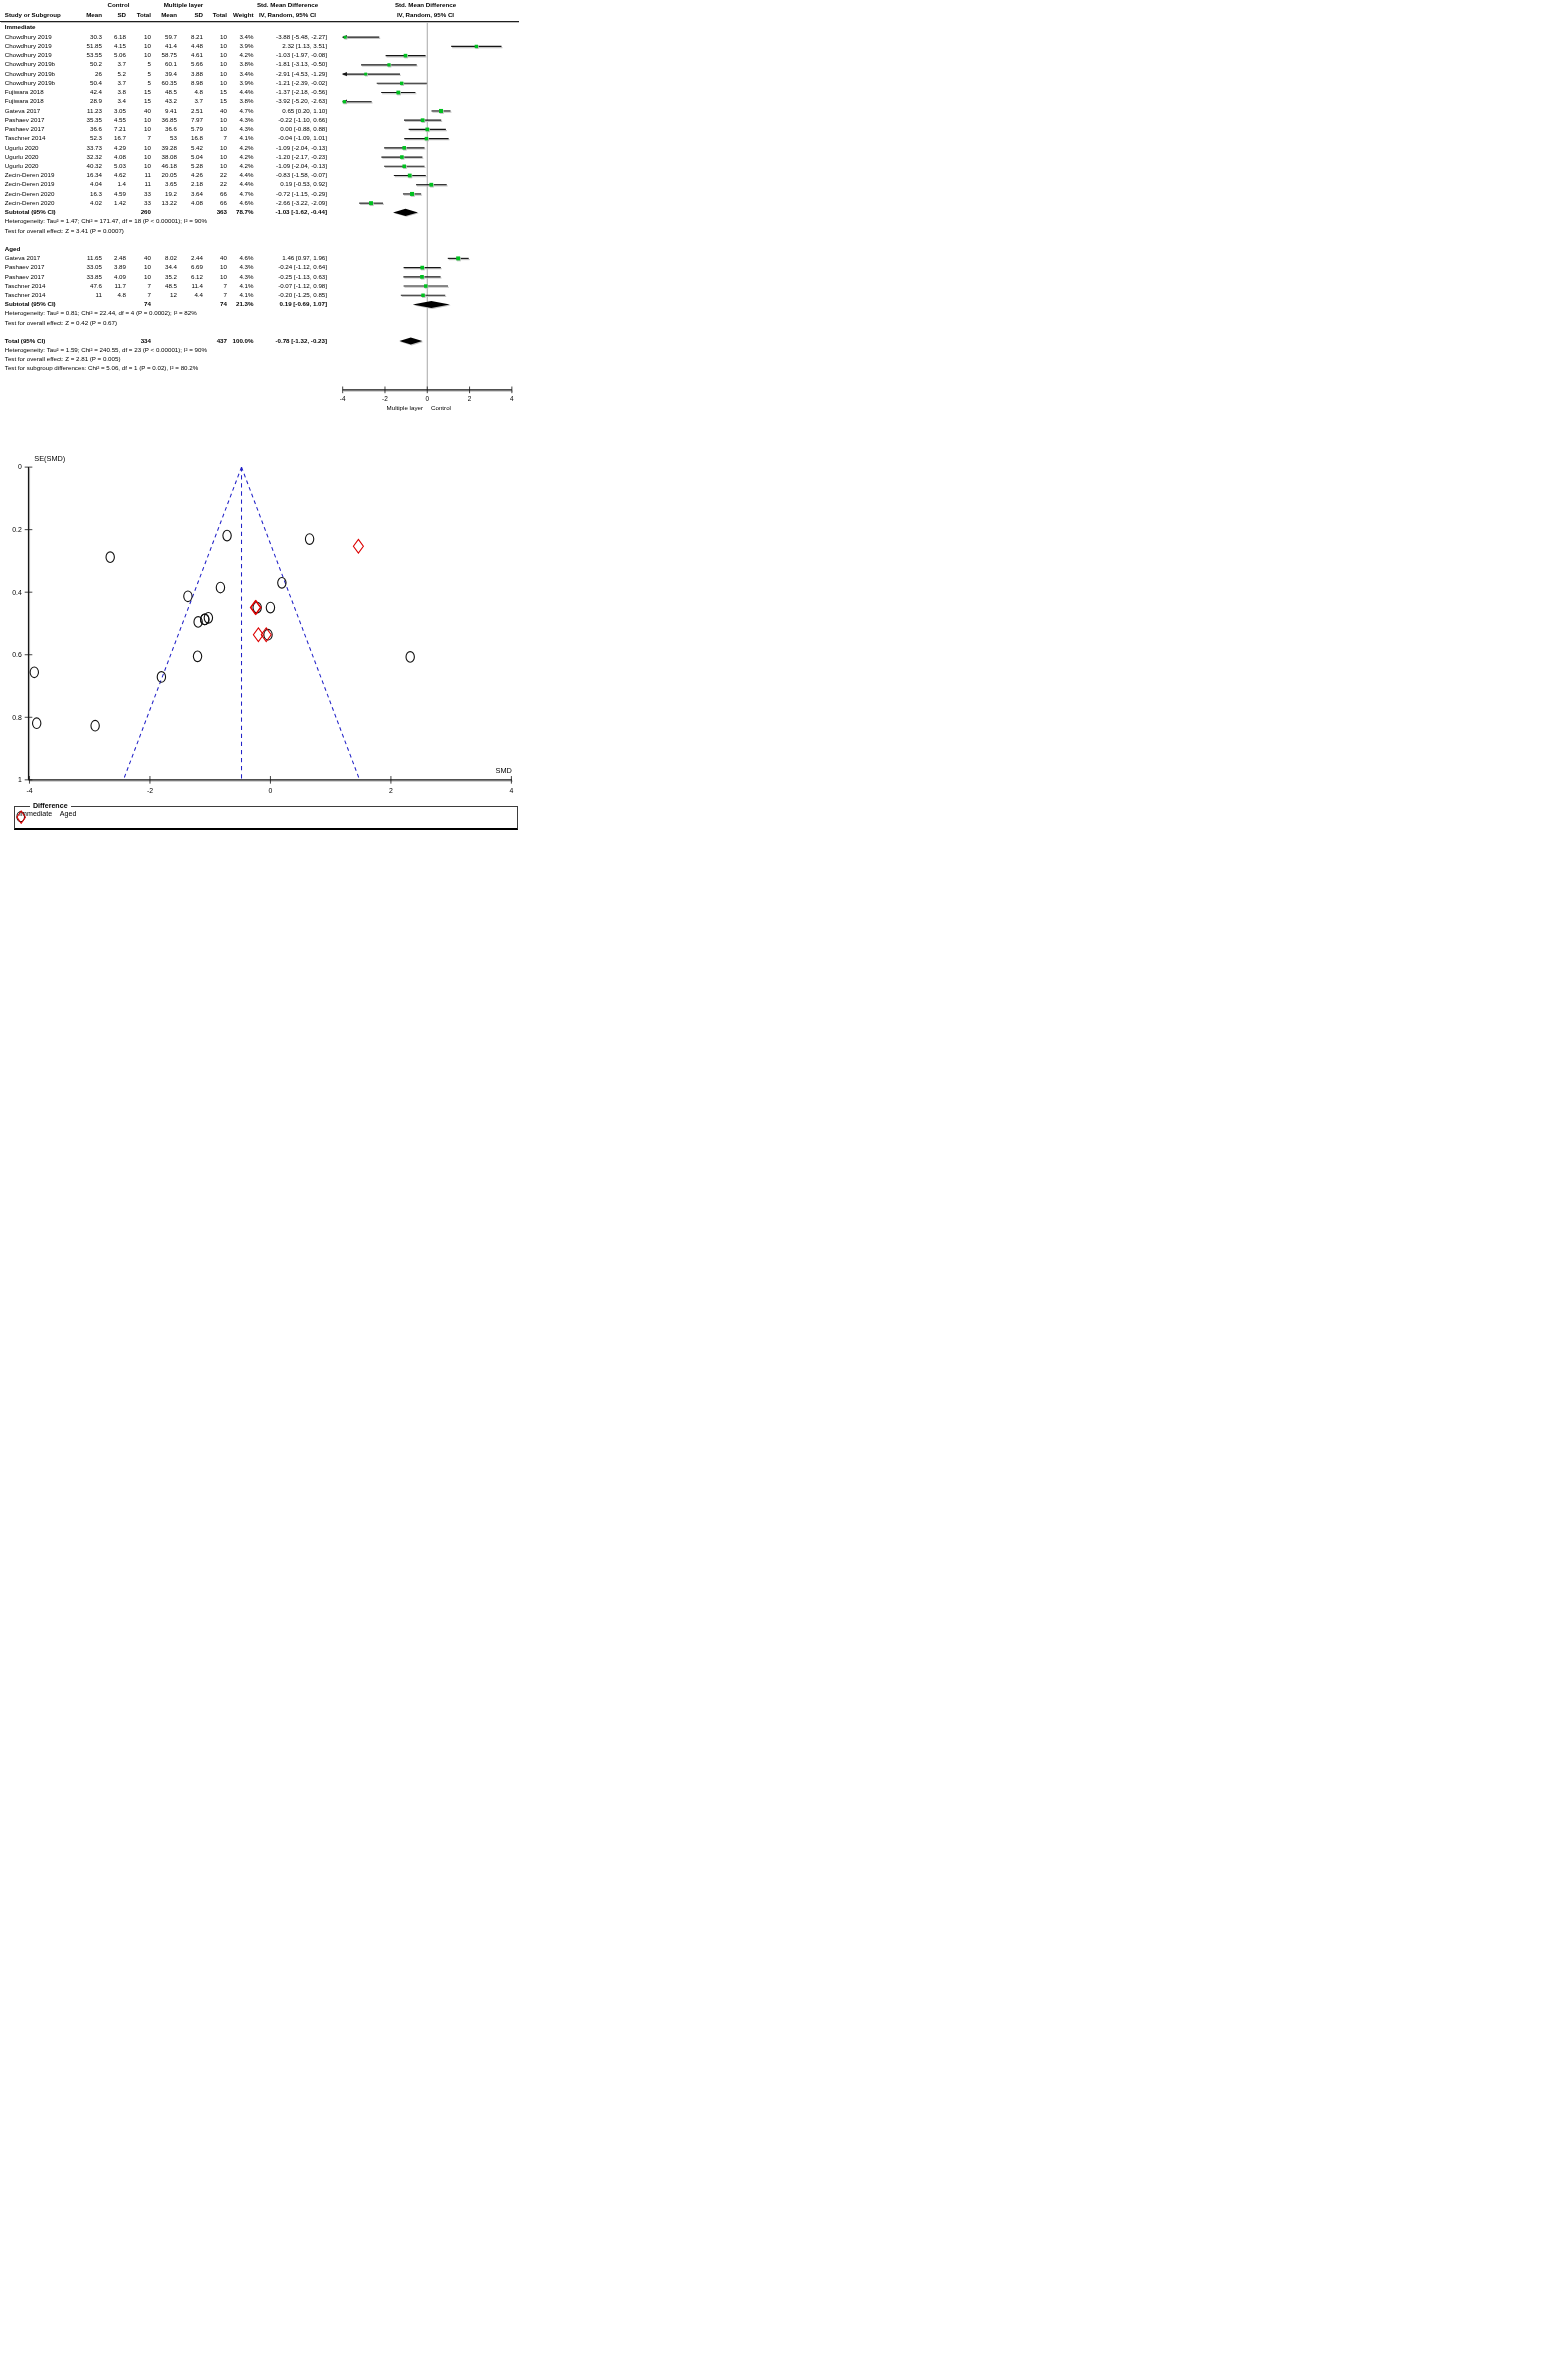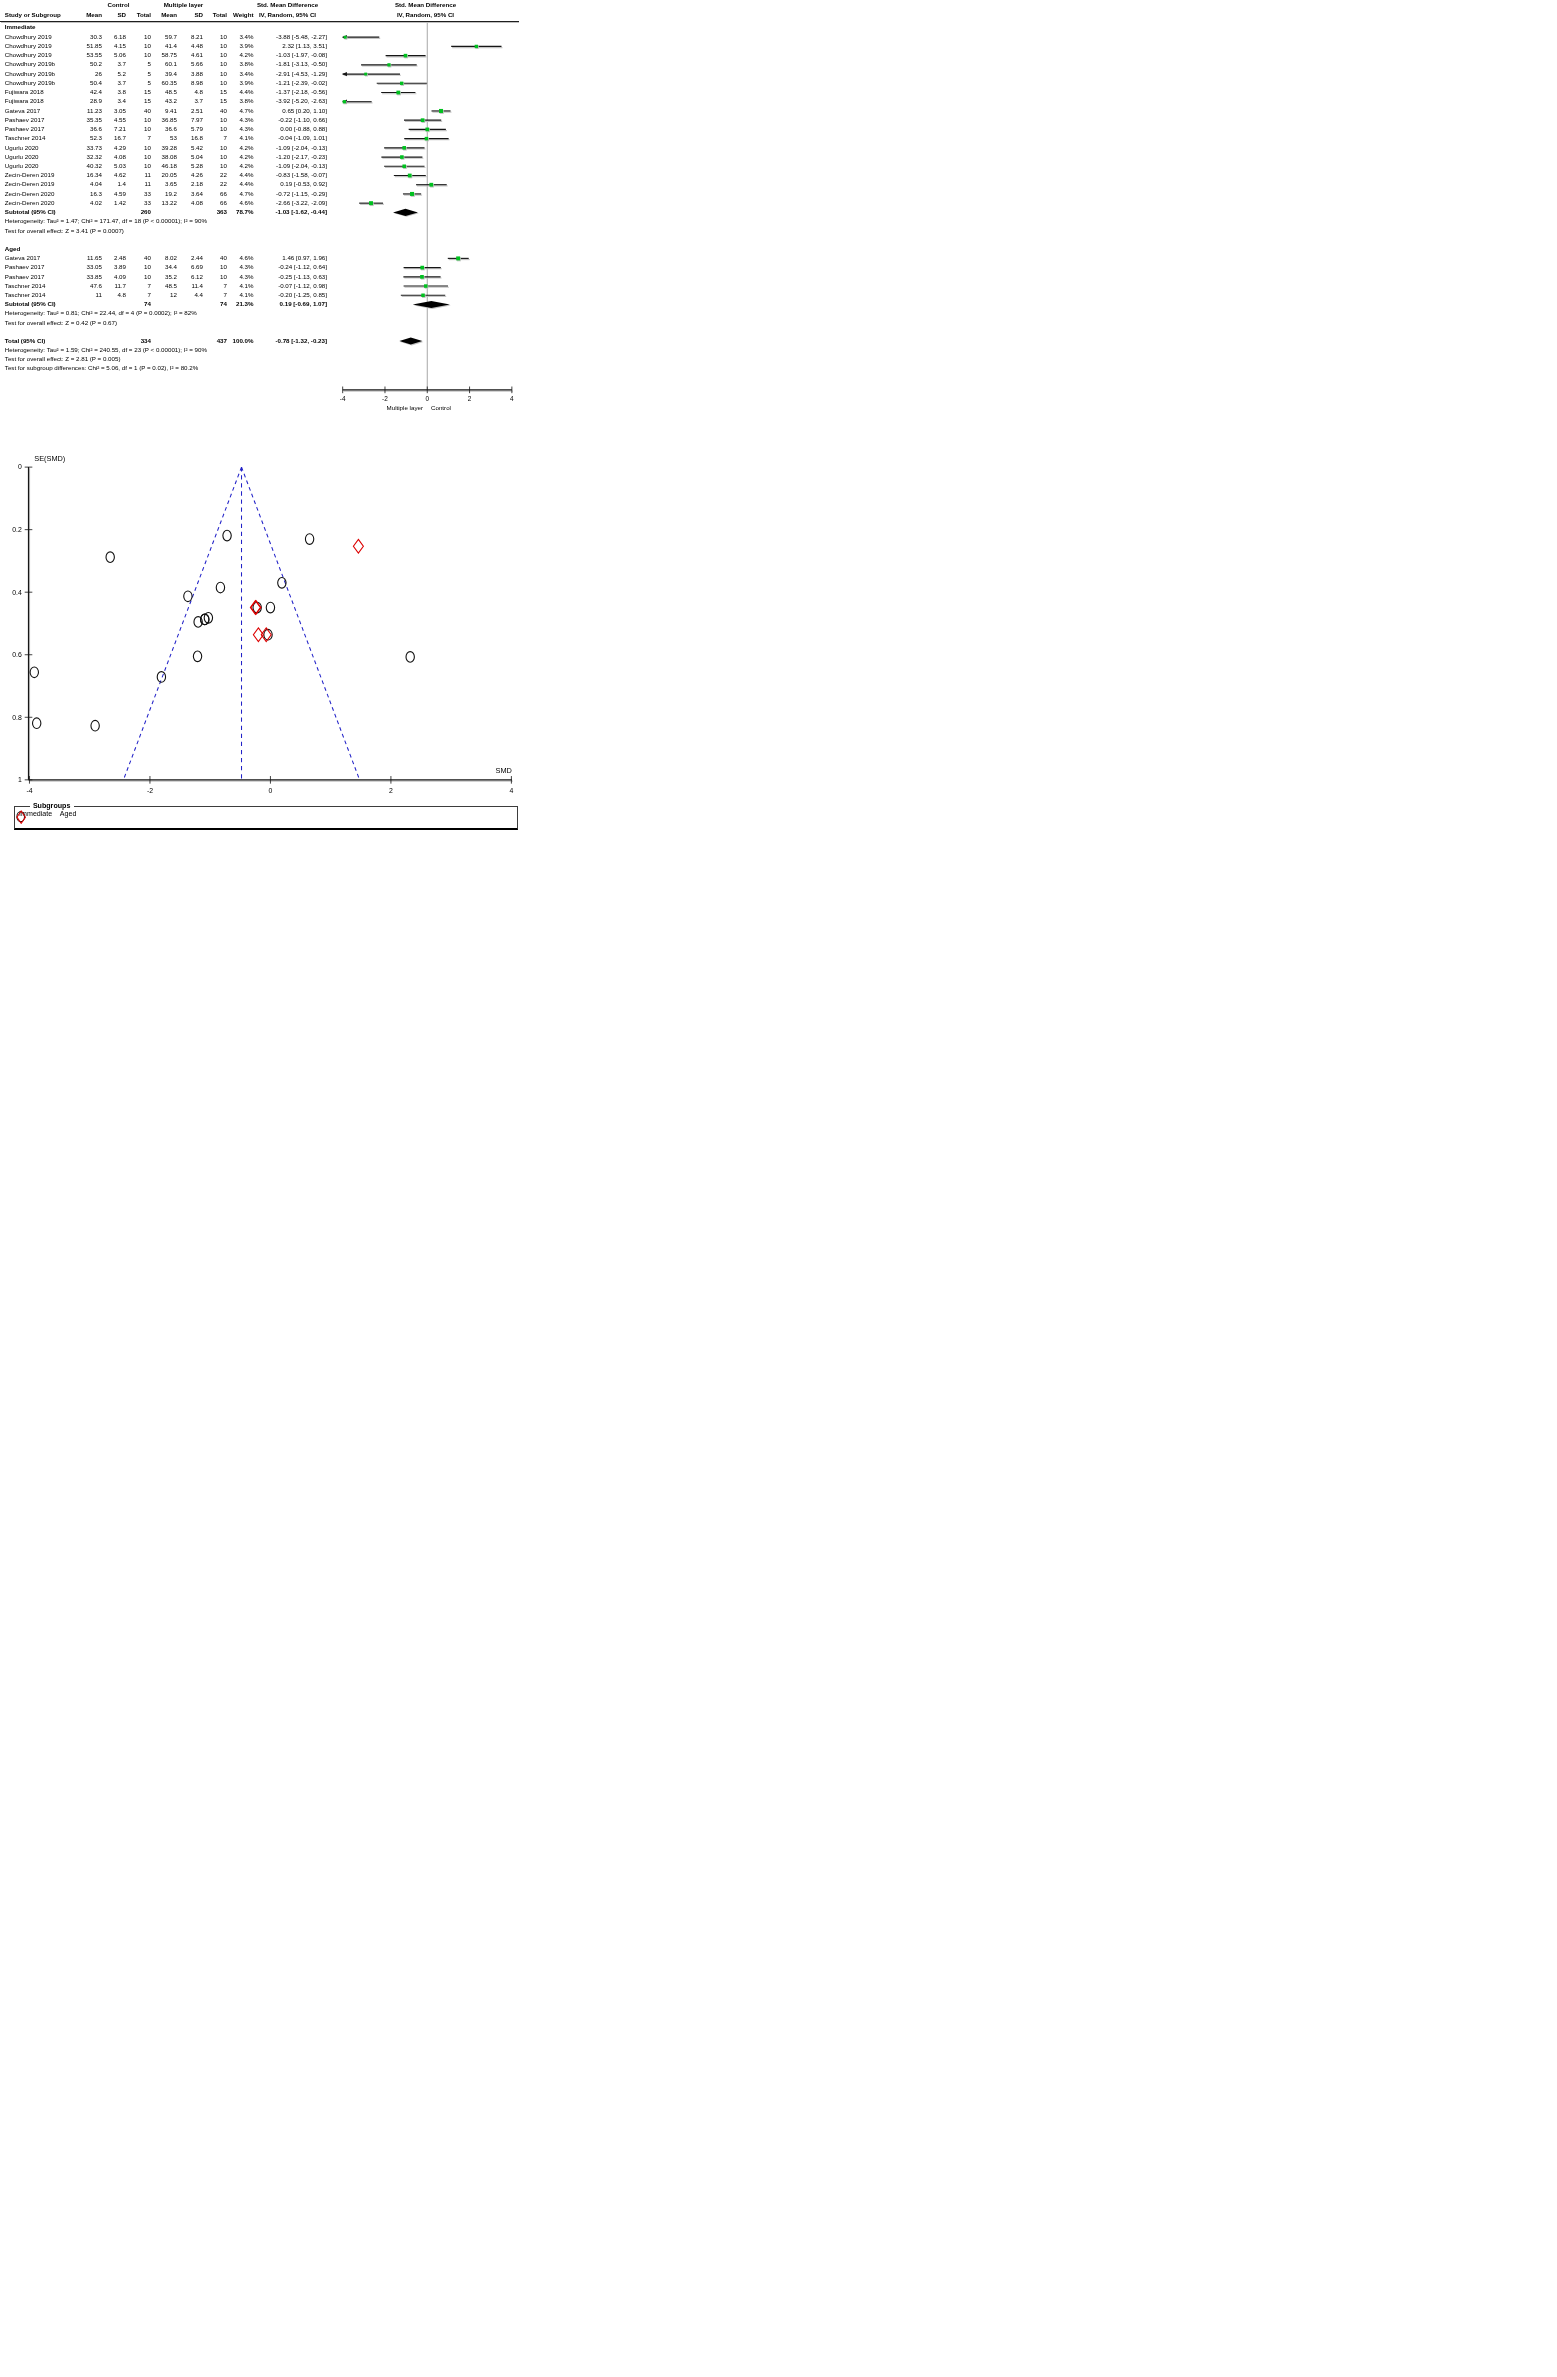--- a/index.html
+++ b/index.html
@@ -539,21 +539,21 @@
         <ellipse cx="477.74" cy="186.102" rx="8.8" ry="11.2" fill="none" stroke="#111111" stroke-width="2.3"></ellipse>
         <ellipse cx="231.84499999999997" cy="231.504" rx="8.8" ry="11.2" fill="none" stroke="#111111" stroke-width="2.3"></ellipse>
         <path d="M 754.0550000000001 193.974 L 764.5550000000001 208.474 L 754.0550000000001 222.974 L 743.5550000000001 208.474 Z" fill="none" stroke="#dd0000" stroke-width="2.3"></path>
         <path d="M 538.58 322.942 L 549.08 337.442 L 538.58 351.942 L 528.08 337.442 Z" fill="none" stroke="#dd0000" stroke-width="2.3"></path>
         <path d="M 537.3125 322.942 L 547.8125 337.442 L 537.3125 351.942 L 526.8125 337.442 Z" fill="none" stroke="#dd0000" stroke-width="2.3"></path>
         <path d="M 560.1275 380.18800000000005 L 570.6275 394.68800000000005 L 560.1275 409.18800000000005 L 549.6275 394.68800000000005 Z" fill="none" stroke="#dd0000" stroke-width="2.3"></path>
         <path d="M 543.65 380.18800000000005 L 554.15 394.68800000000005 L 543.65 409.18800000000005 L 533.15 394.68800000000005 Z" fill="none" stroke="#dd0000" stroke-width="2.3"></path>
       </svg>
 
     <fieldset class="legendbox">
-      <legend>Subgroups</legend>
+      <legend>Difference</legend>
       <div class="legend-items">
         <div class="legend-item">
           <svg width="11.4" height="13.3" viewBox="0 0 24 28">
             <ellipse cx="12" cy="14" rx="8" ry="10.5" fill="none" stroke="#111" stroke-width="2.2"></ellipse>
           </svg>
           <span>Immediate</span>
         </div>
         <div class="legend-item">
           <svg width="12.4" height="14.3" viewBox="0 0 26 30">
             <path d="M13 2 L22 15 L13 28 L4 15 Z" fill="none" stroke="#dd0000" stroke-width="2.2"></path>

